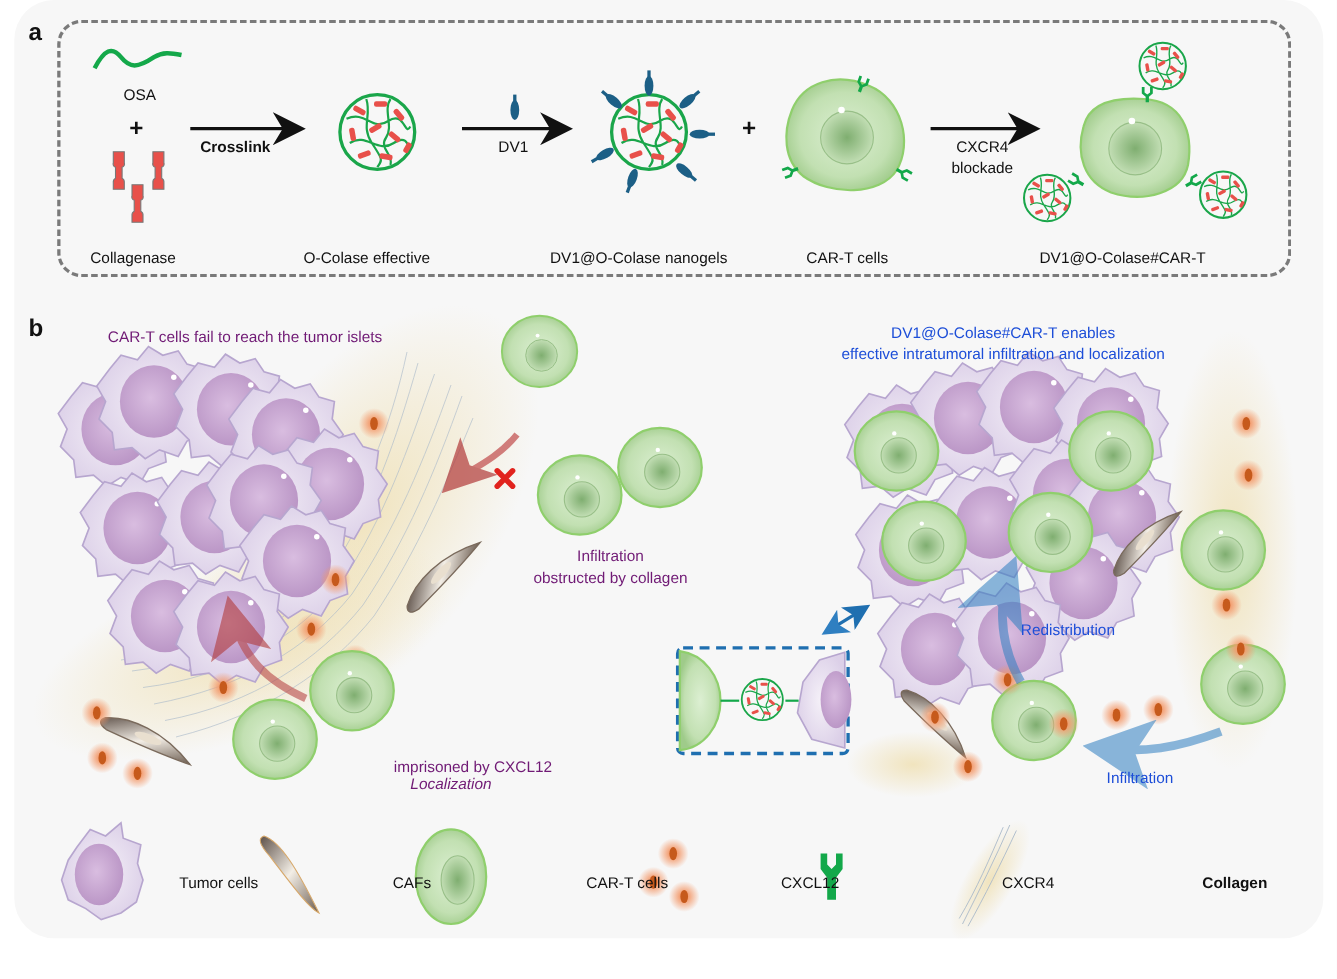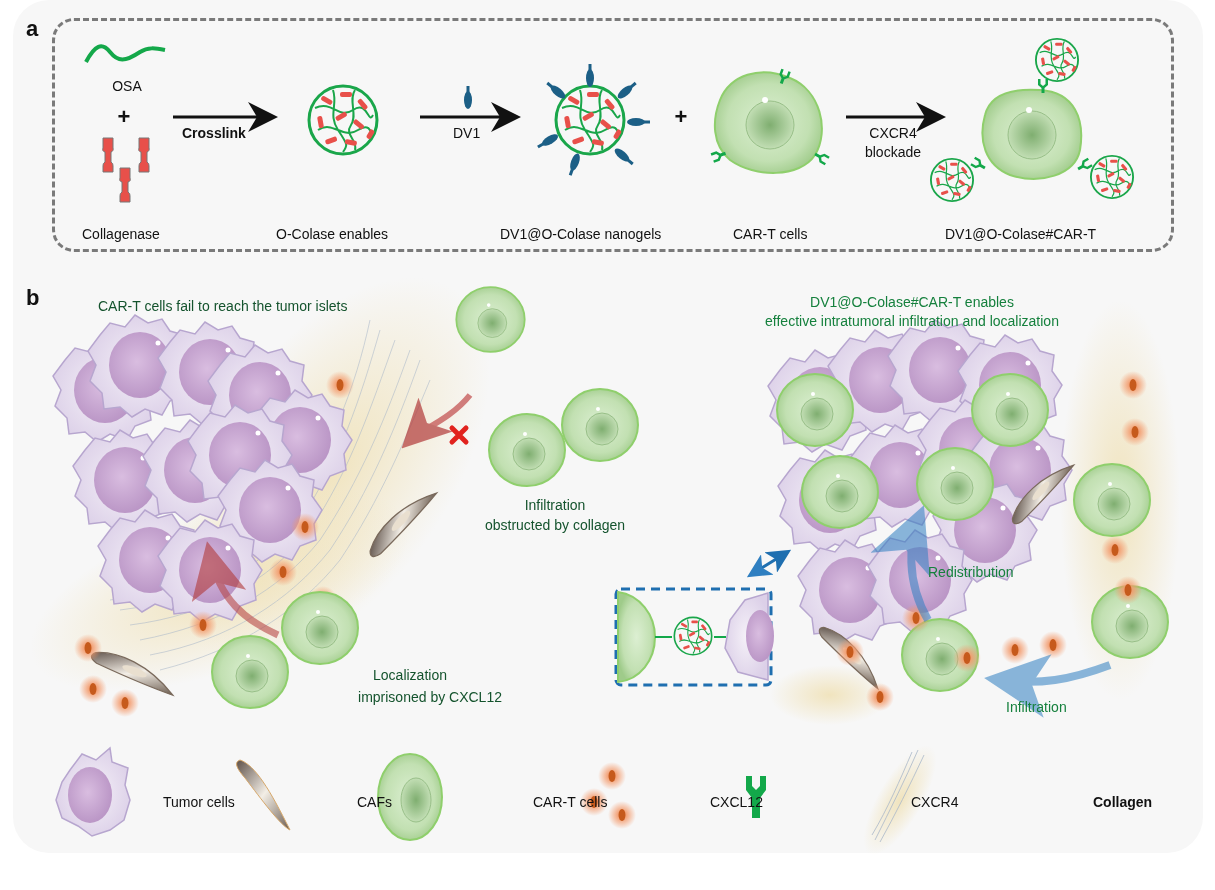--- a/index.html
+++ b/index.html
@@ -1,22 +1,22 @@
 <!DOCTYPE html>
 <html><head>
 <meta charset="utf-8">
 <style>
   html,body{margin:0;padding:0;background:#ffffff;}
   body{width:1215px;height:890px;position:relative;overflow:hidden;font-family:"Liberation Sans",sans-serif;}
   .panel-bg{position:absolute;left:13px;top:0;width:1190px;height:853px;background:#f7f7f7;border-radius:36px;}
   .panel-a-box{position:absolute;left:52px;top:18px;width:1122px;height:234px;border:3px dashed #7a7a7a;border-radius:22px;box-sizing:border-box;}
   .label{position:absolute;white-space:nowrap;color:#111;font-size:14px;}
   .panel-letter{position:absolute;font-weight:bold;font-size:22px;color:#111;}
-  .red{color:#14532d;}
-  .blue{color:#15803d;}
+  .red{color:#701a75;}
+  .blue{color:#1d4ed8;}
   svg{position:absolute;left:0;top:0;}
   .center{transform:translateX(-50%);text-align:center;}
 </style>
 </head>
 <body>
 
 <div class="panel-bg"></div>
 <div class="panel-a-box"></div>
 
 <svg width="1215" height="890" viewBox="0 0 1215 890">
@@ -291,34 +291,34 @@
       <path d="M912,752 C900,780 888,808 872,835"></path>
     </g>
   </g>
 </svg>
 
 <div class="panel-letter" style="left:26px;top:16px;">a</div>
 <div class="label center" style="left:127px;top:78px;">OSA</div>
 <div class="label center" style="left:124px;top:104px;font-size:22px;font-weight:bold;">+</div>
 <div class="label" style="left:82px;top:226px;">Collagenase</div>
 <div class="label" style="left:182px;top:125px;font-weight:bold;">Crosslink</div>
-<div class="label" style="left:276px;top:226px;">O-Colase  enables</div>
+<div class="label" style="left:276px;top:226px;">O-Colase  effective</div>
 <div class="label" style="left:453px;top:125px;">DV1</div>
 <div class="label" style="left:500px;top:226px;">DV1@O-Colase  nanogels</div>
 <div class="label center" style="left:681px;top:104px;font-size:22px;font-weight:bold;">+</div>
 <div class="label" style="left:733px;top:226px;">CAR-T cells</div>
 <div class="label center" style="left:893px;top:125px;">CXCR4</div>
 <div class="label center" style="left:893px;top:144px;">blockade</div>
 <div class="label" style="left:945px;top:226px;text-align:right;">DV1@O-Colase#CAR-T</div>
 
 <div class="panel-letter" style="left:26px;top:285px;">b</div>
 <div class="label red" style="left:98px;top:298px;">CAR-T cells fail to reach the tumor islets</div>
 <div class="label red center" style="left:555px;top:497px;">Infiltration</div>
 <div class="label red center" style="left:555px;top:517px;">obstructed  by collagen</div>
-<div class="label red center" style="left:410px;top:667px;">Localization</div>
+<div class="label red center" style="left:410px;top:704px;font-style:italic;">Localization</div>
 <div class="label red center" style="left:410px;top:689px;padding-left:40px;">imprisoned by CXCL12</div>
 <div class="label blue center" style="left:912px;top:294px;">DV1@O-Colase#CAR-T  enables</div>
 <div class="label blue center" style="left:912px;top:313px;">effective  intratumoral  infiltration and localization</div>
 <div class="label blue" style="left:928px;top:564px;">Redistribution</div>
 <div class="label blue" style="left:1006px;top:699px;">Infiltration</div>
 
 <div class="label" style="left:163px;top:794px;">Tumor cells</div>
 <div class="label" style="left:357px;top:794px;">CAFs</div>
 <div class="label" style="left:533px;top:794px;">CAR-T cells</div>
 <div class="label" style="left:710px;top:794px;">CXCL12</div>

